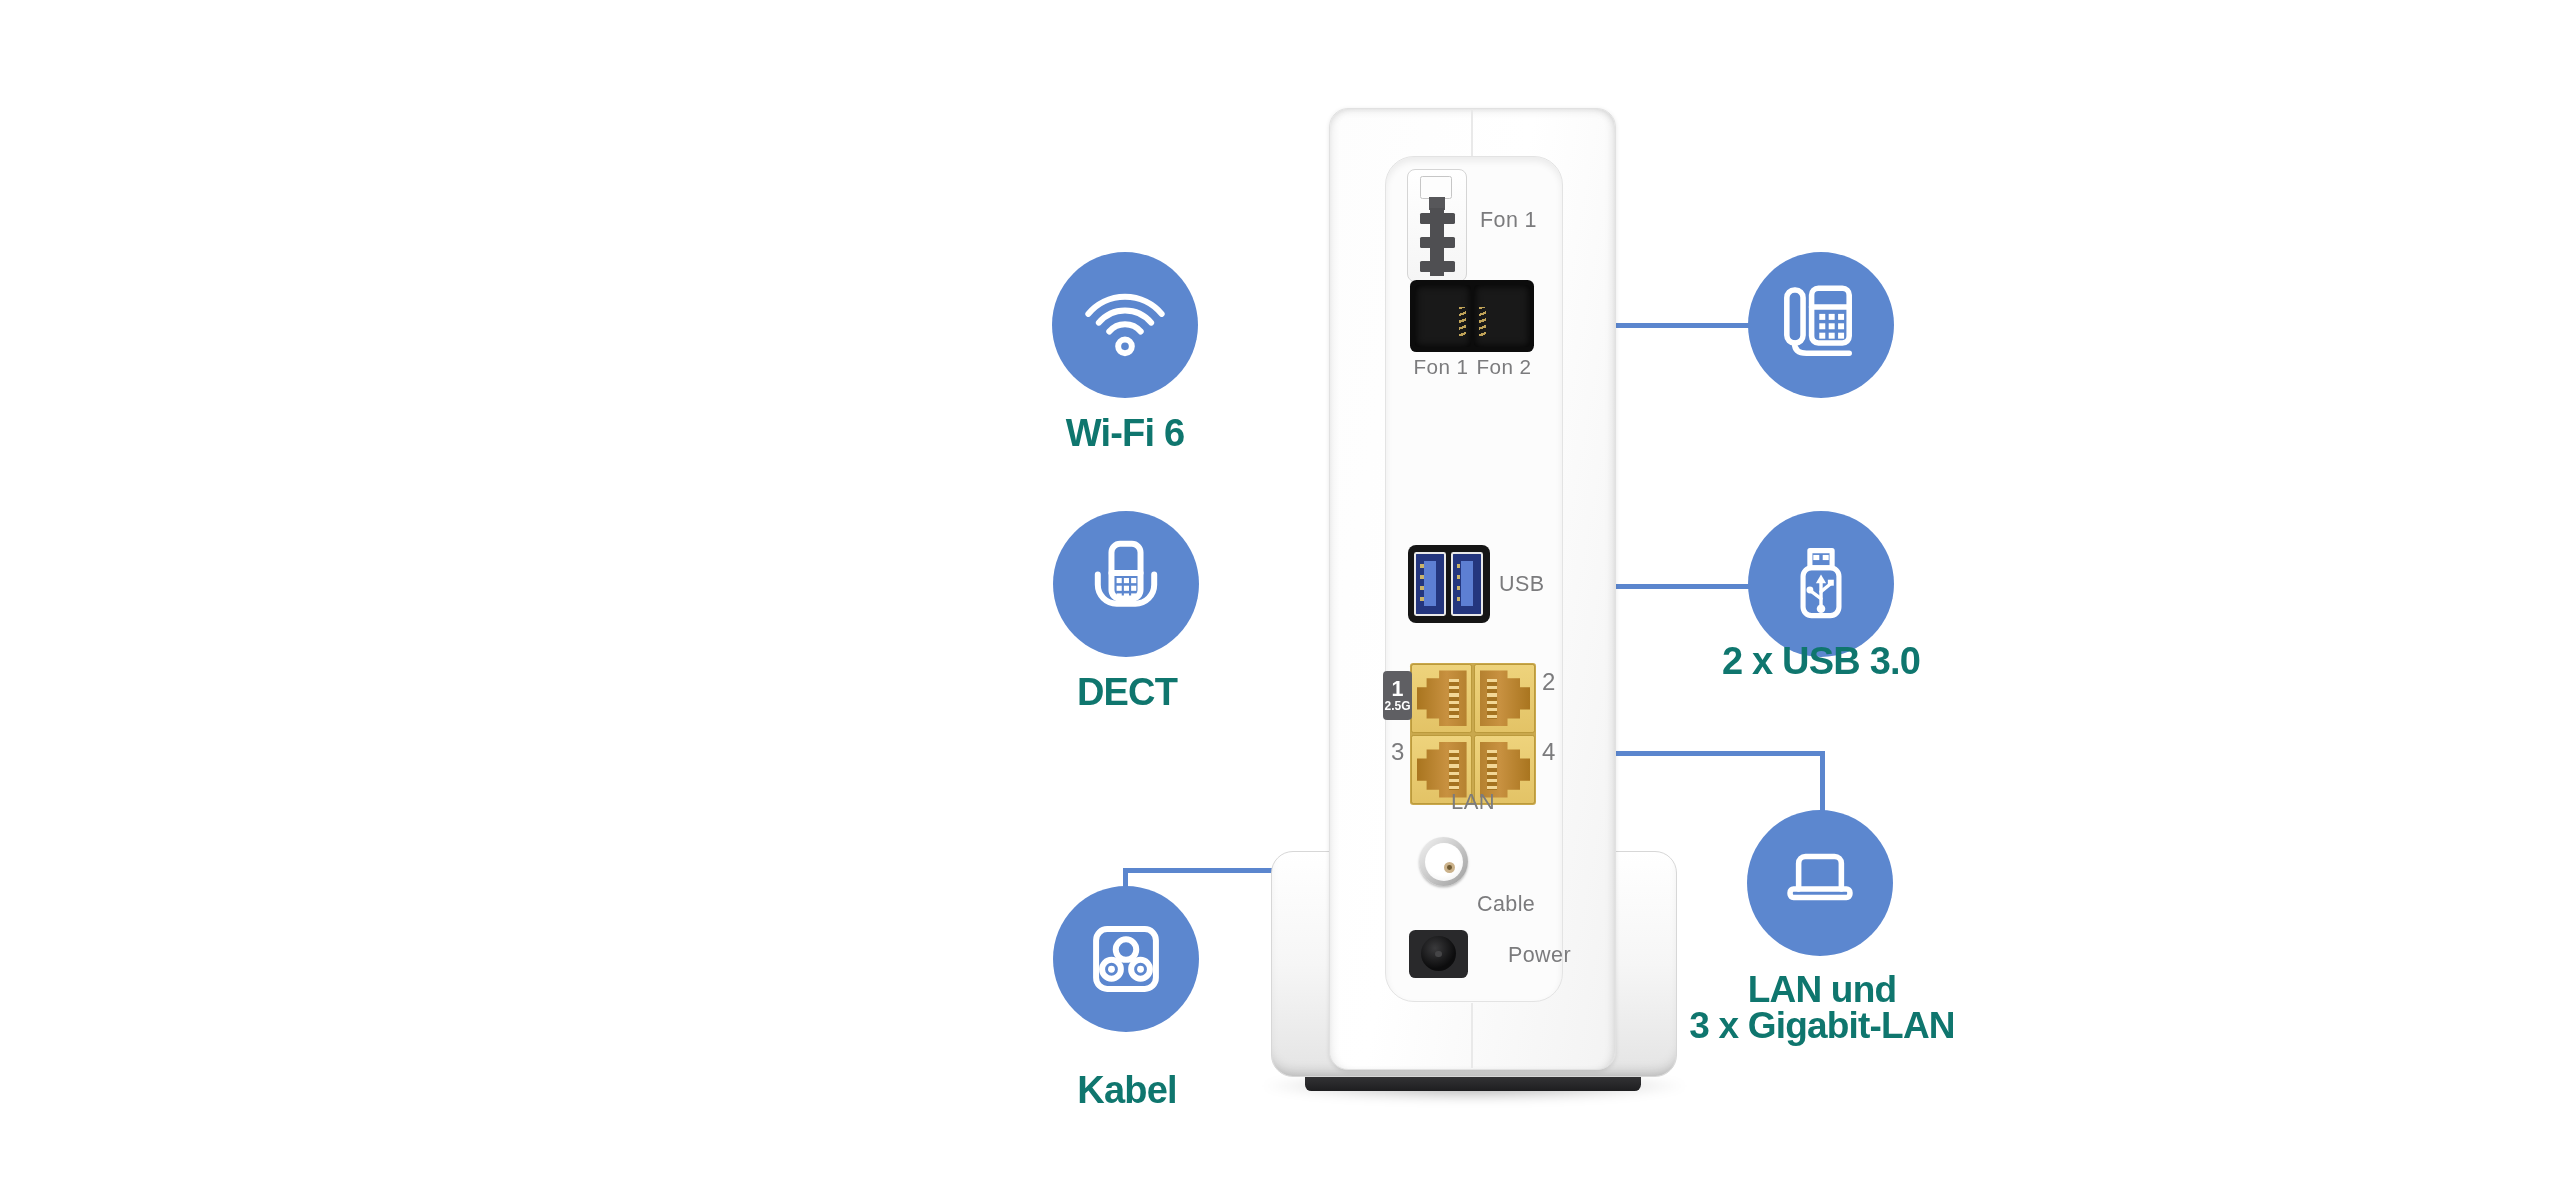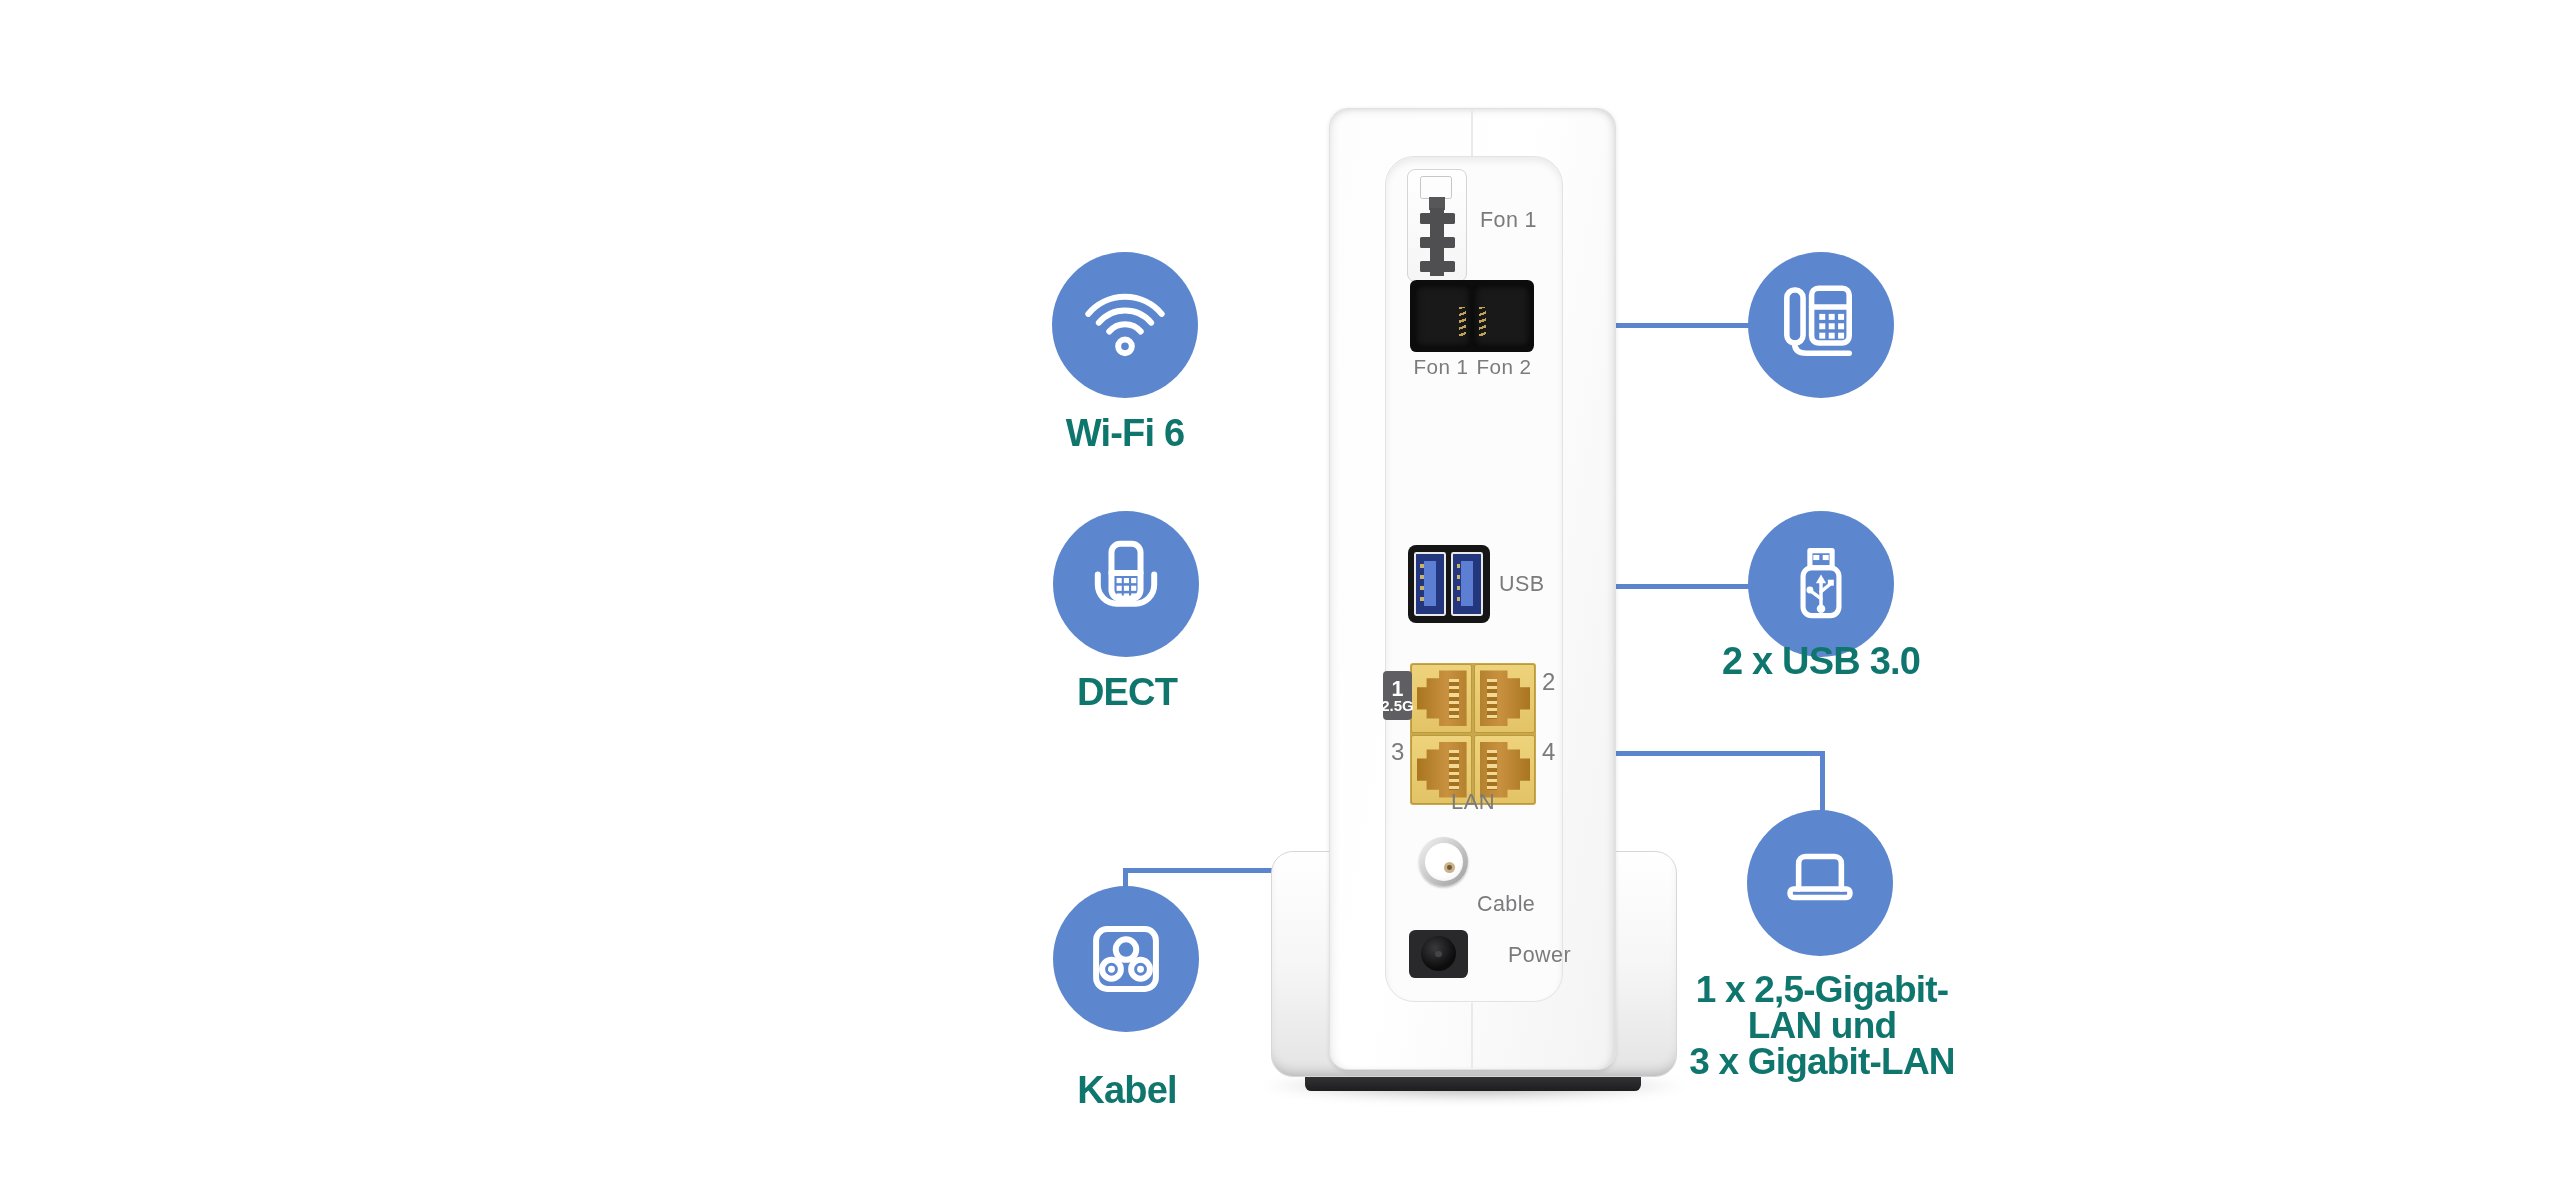--- a/index.html
+++ b/index.html
@@ -76,21 +76,21 @@
   .lancav{position:absolute;left:4.8px;top:5.6px;width:50px;height:56px;
           background:linear-gradient(90deg,#a9751f,#c89140 60%,#b5812f);
           clip-path:polygon(0 30%,20% 30%,20% 14%,45% 14%,45% 0,100% 0,100% 100%,45% 100%,45% 86%,20% 86%,20% 70%,0 70%);}
   .lanpins{position:absolute;right:7.2px;top:8.7px;width:10.3px;height:40px;
           background:repeating-linear-gradient(180deg,#f2d795 0 3.2px,#a4721f 3.2px 7.2px);}
   .mirror{transform:scaleX(-1);}
   .badge{position:absolute;left:1383px;top:671px;width:29px;height:49px;border-radius:4px;
           background:#5f5f63;color:#ffffff;display:flex;flex-direction:column;align-items:center;
           justify-content:center;z-index:6;font-weight:700;}
   .badge .b1{font-size:21.5px;line-height:22px;}
-  .badge .b2{font-size:15px;line-height:12.7px;}
+  .badge .b2{font-size:12px;line-height:12.7px;}
 
   
   .coax{position:absolute;left:1419px;top:837px;width:49px;height:49px;border-radius:50%;
           background:linear-gradient(135deg,#ebebeb 10%,#a6a6a6 90%);z-index:5;
           box-shadow:0 1.6px 2.4px rgba(0,0,0,0.25);}
   .coax-face{position:absolute;left:5.6px;top:5.6px;width:38px;height:38px;border-radius:50%;
           background:radial-gradient(circle at 45% 40%,#ffffff 55%,#e9e9e9);}
   .coax-pin{position:absolute;left:19px;top:19px;width:11px;height:11px;border-radius:50%;background:#cbb28b;}
   .coax-pin-dot{position:absolute;left:3.2px;top:3.2px;width:4.8px;height:4.8px;border-radius:50%;background:#6f5a33;}
   .power{position:absolute;left:1409px;top:930px;width:59px;height:48px;border-radius:6.4px;
@@ -297,19 +297,18 @@
 
   <div class="circle" style="left:1747px;top:810px;">
     <svg width="94" height="94" viewBox="0 0 110 110">
       <g fill="none" stroke="#ffffff" stroke-width="6.5" stroke-linecap="round" stroke-linejoin="round">
         <path d="M30 62 V32 a8 8 0 0 1 8 -8 h34 a8 8 0 0 1 8 8 v30"></path>
         <rect x="20" y="62" width="70" height="10" rx="4"></rect>
       </g>
     </svg>
   </div>
   <div class="feature-label multi" style="left:1635px;top:972px;">
-    <div>1 x 2,5-Gigabit-</div>
     <div>LAN und</div>
     <div>3 x Gigabit-LAN</div>
   </div>
 
 </div>
 
 
 </body></html>

